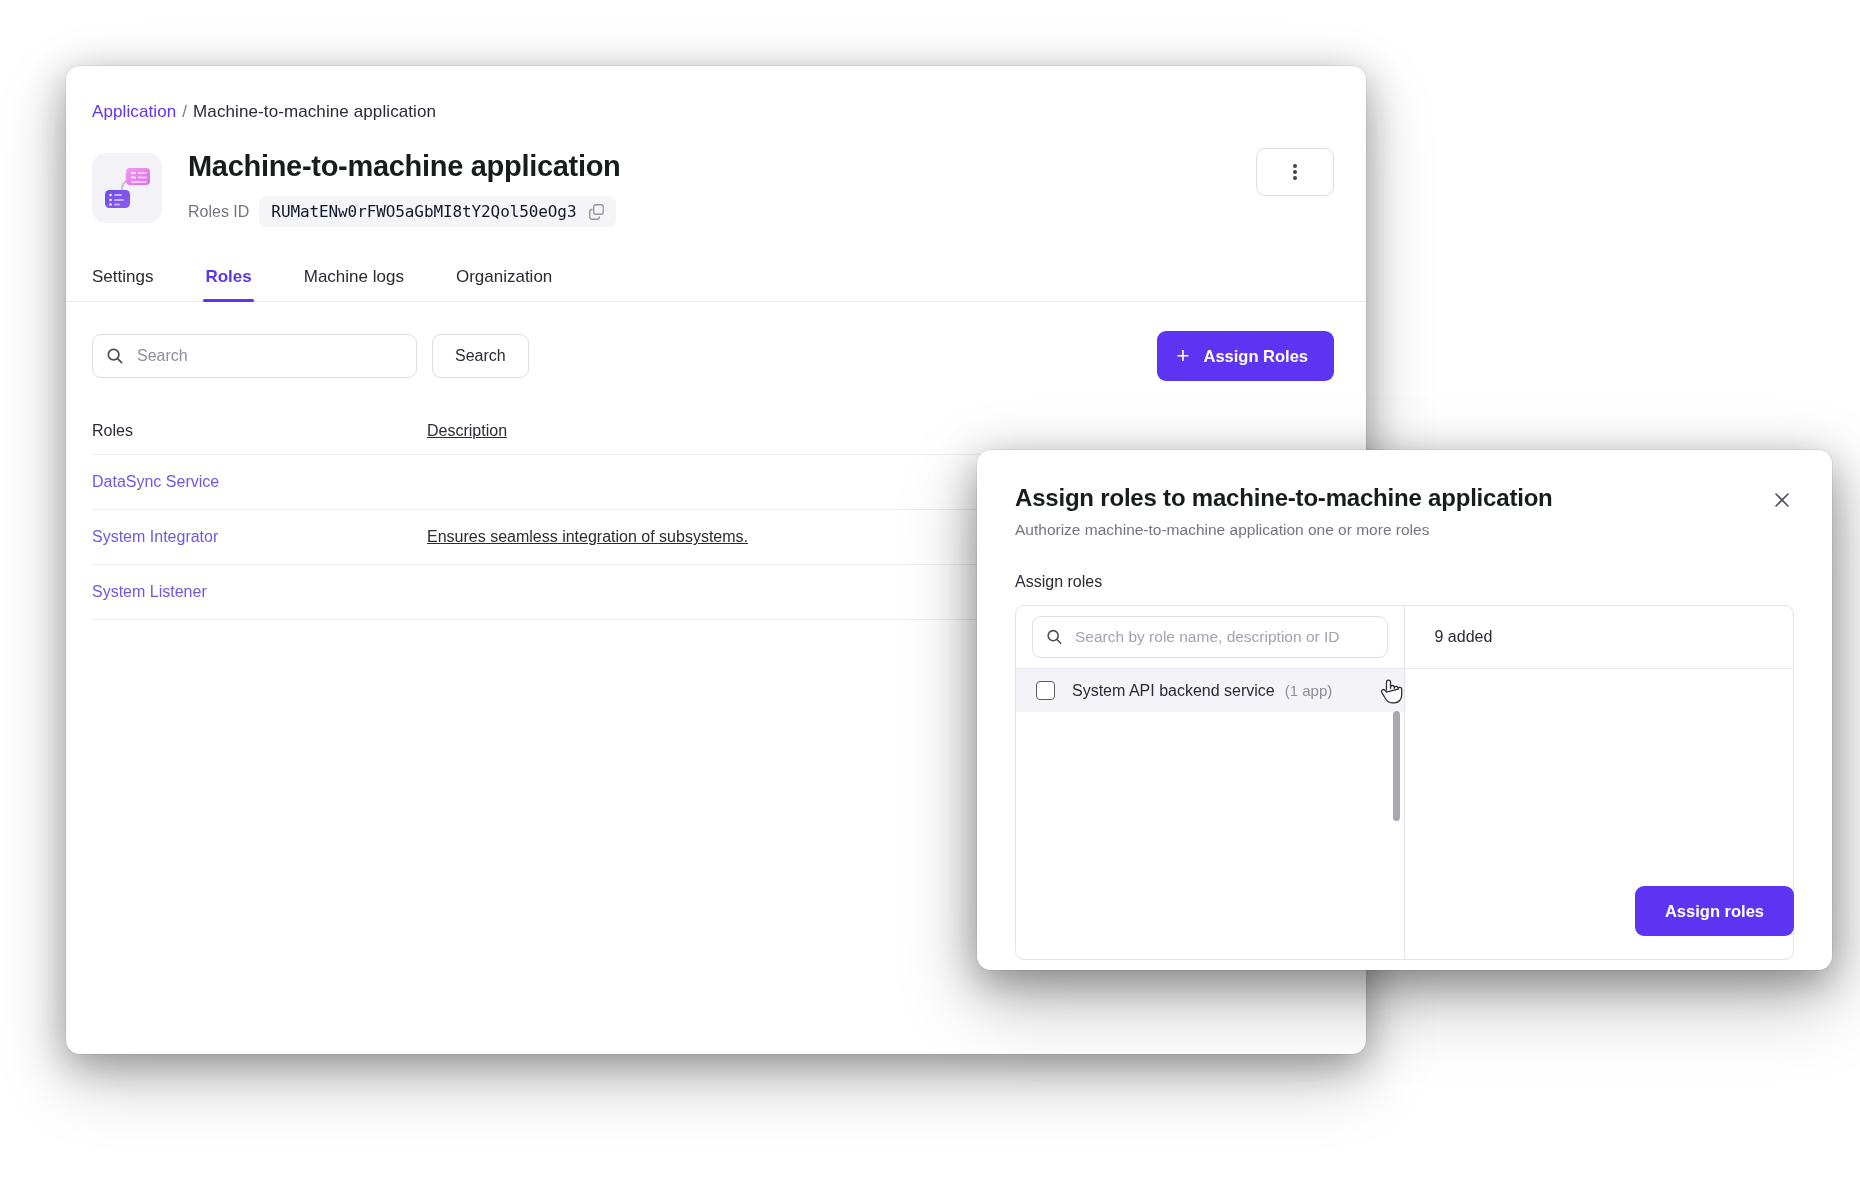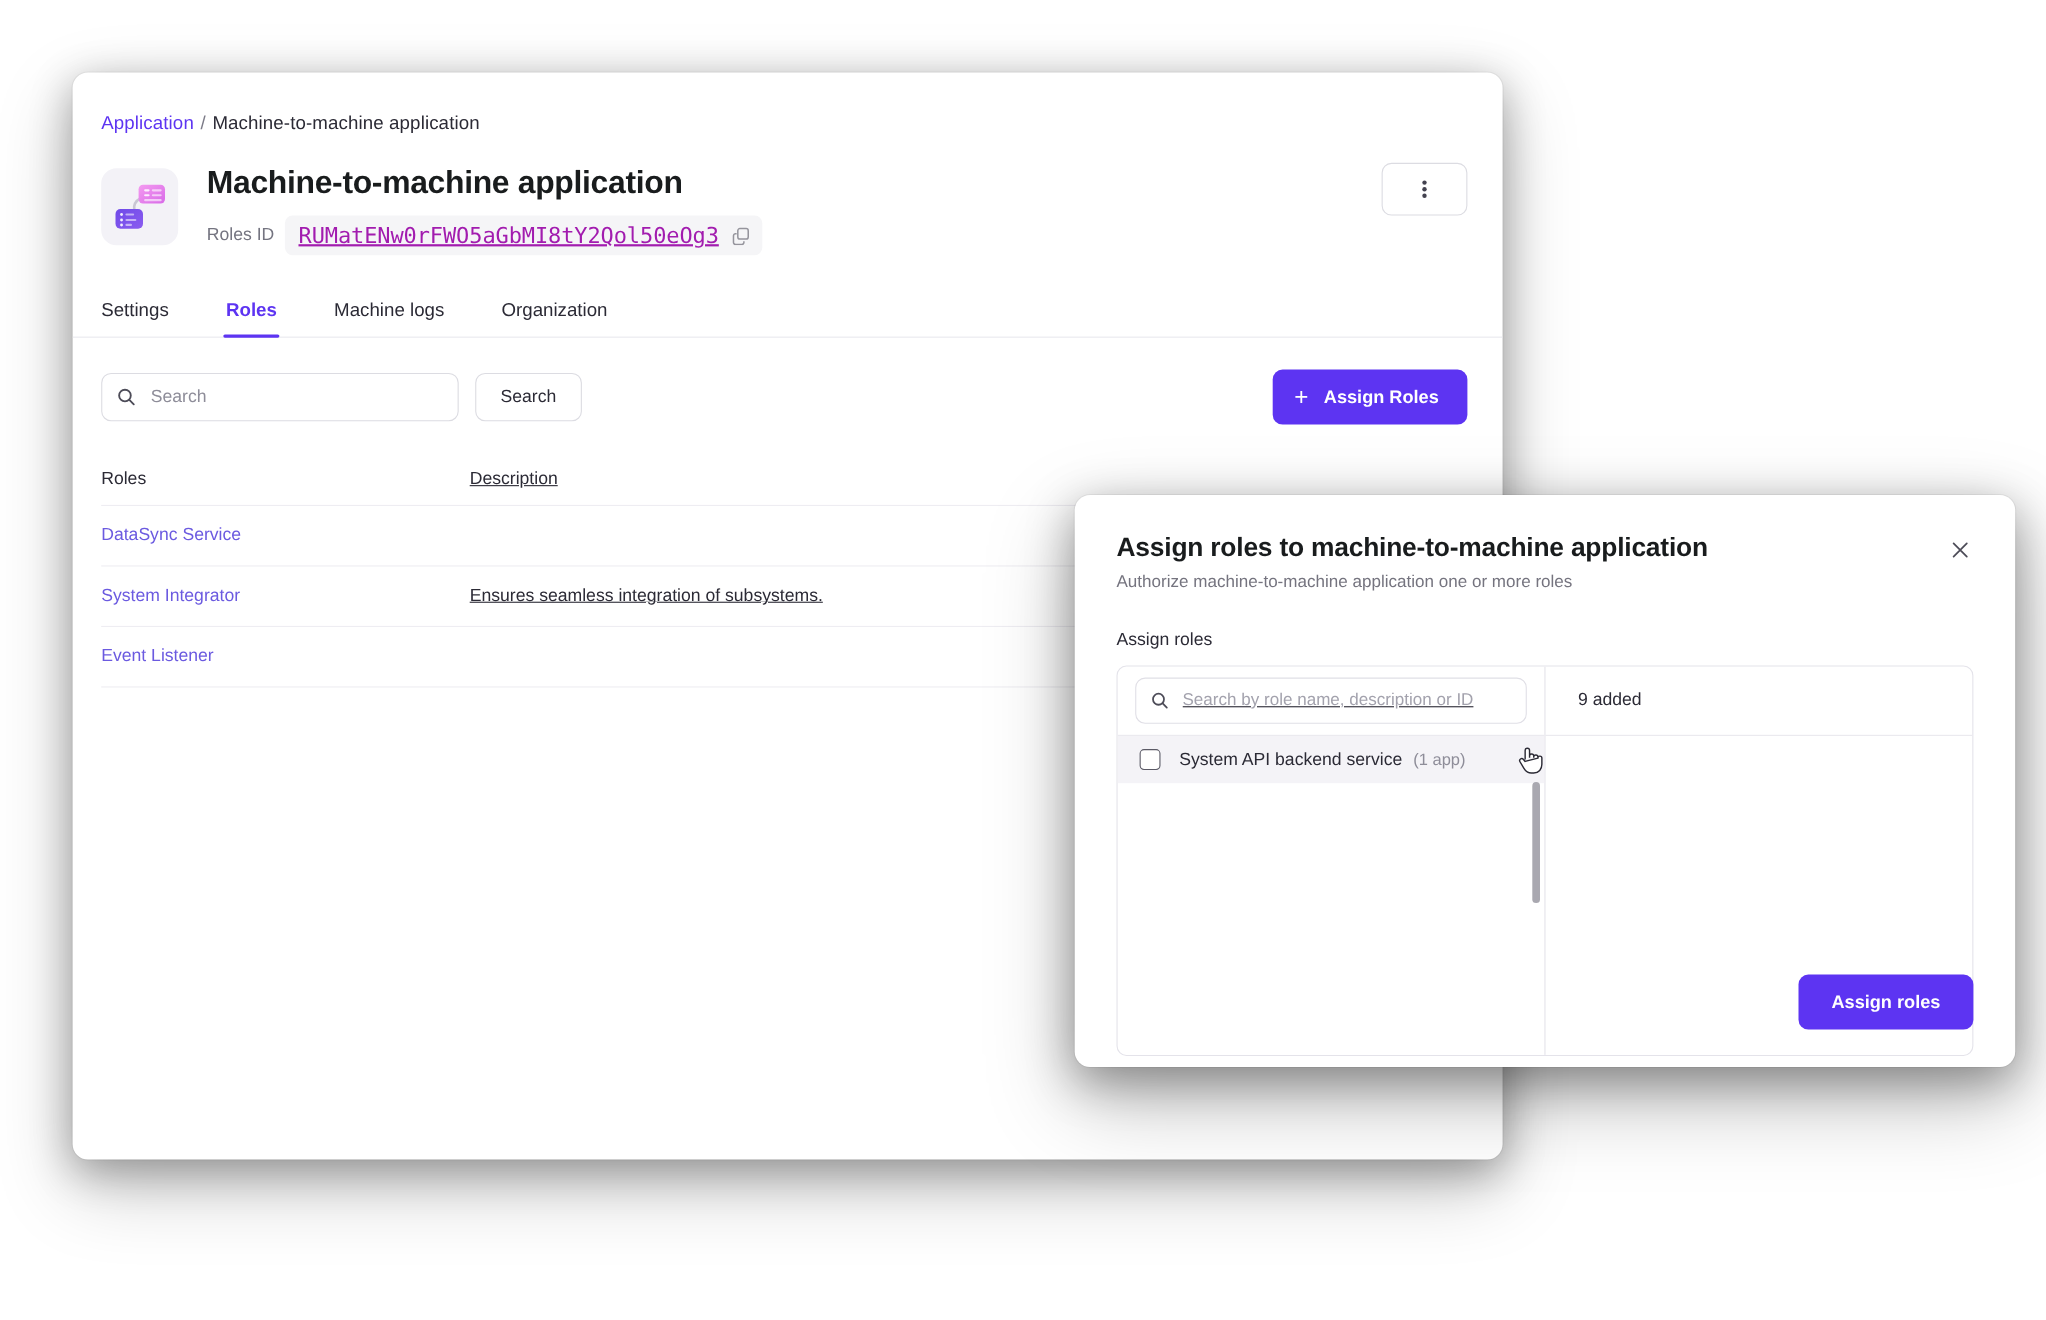--- a/index.html
+++ b/index.html
@@ -88,24 +88,23 @@
   .userid-chip {
     display: inline-flex;
     align-items: center;
     gap: 12px;
     background: #f5f5f7;
     border-radius: 7px;
     padding: 6px 11px 6px 12px;
   }
   .userid-value {
     font-family: "DejaVu Sans Mono", monospace;
-    font-size: 20px;
-    color: #a21caf;
+    font-size: 16px;
+    color: #0f172a;
     letter-spacing: -0.1px;
-    text-decoration: underline;
   }
   .copy-icon { display: flex; opacity: .62; cursor: pointer; }
 
   .kebab-btn {
     position: absolute;
     right: 32px;
     top: 26px;
     width: 78px;
     height: 48px;
     border: 1px solid #dcdce2;
@@ -306,21 +305,20 @@
     width: 100%;
     height: 100%;
     border: 1px solid #e0dfe6;
     border-radius: 9px;
     padding: 0 12px 0 42px;
     font-size: 15.5px;
     color: #2b2a35;
     font-family: "Liberation Sans", sans-serif;
     outline: none;
     background: #fff;
-    text-decoration: underline;
   }
   .modal-search-input::placeholder { color: #a3a2ad; }
   .added-count {
     font-size: 16px;
     color: #2b2a35;
     padding-left: 14px;
   }
 
   .panel-body { flex: 1; overflow: hidden; position: relative; }
 
@@ -482,21 +480,21 @@
         <div class="th col-desc">Description</div>
       </div>
       <div class="tr">
         <div class="td col-role role-link">DataSync Service</div>
       </div>
       <div class="tr">
         <div class="td col-role role-link">System Integrator</div>
         <div class="td col-desc">Ensures seamless integration of subsystems.</div>
       </div>
       <div class="tr">
-        <div class="td col-role role-link">Event Listener</div>
+        <div class="td col-role role-link">System Listener</div>
       </div>
     </div>
 
   </div>
 
   <div id="modal">
 
     <div class="modal-title">Assign roles to machine-to-machine application</div>
     <div class="modal-sub">Authorize machine-to-machine application one or more roles</div>
 

